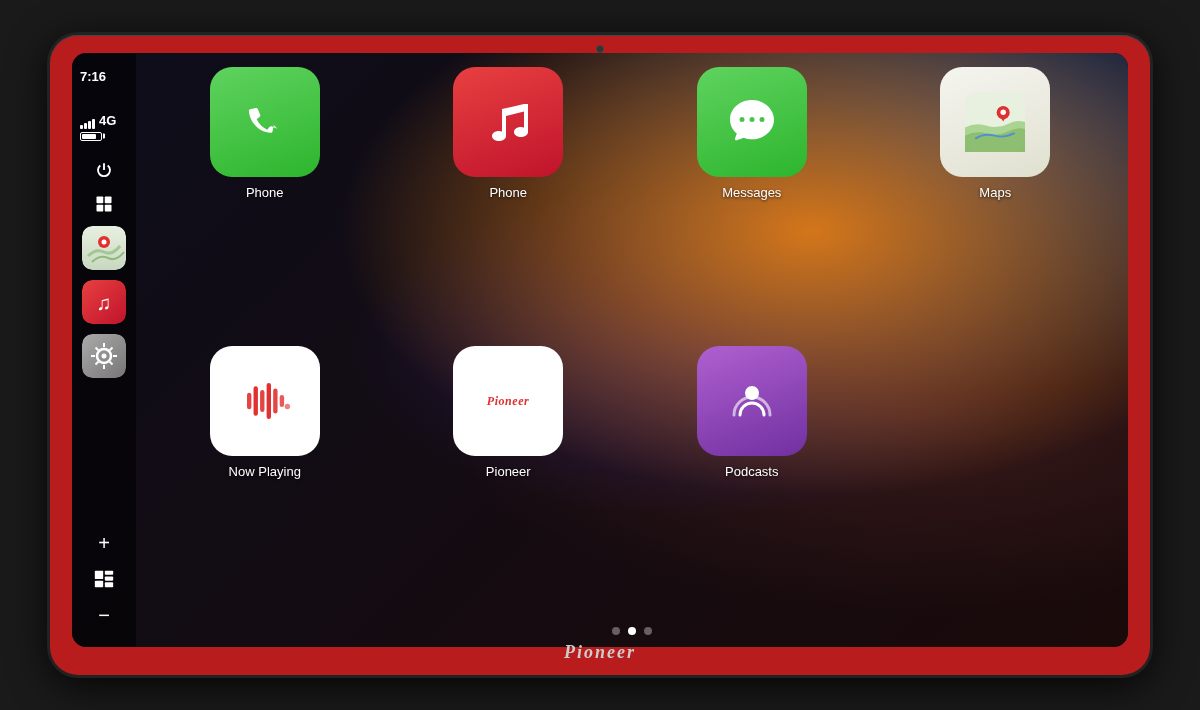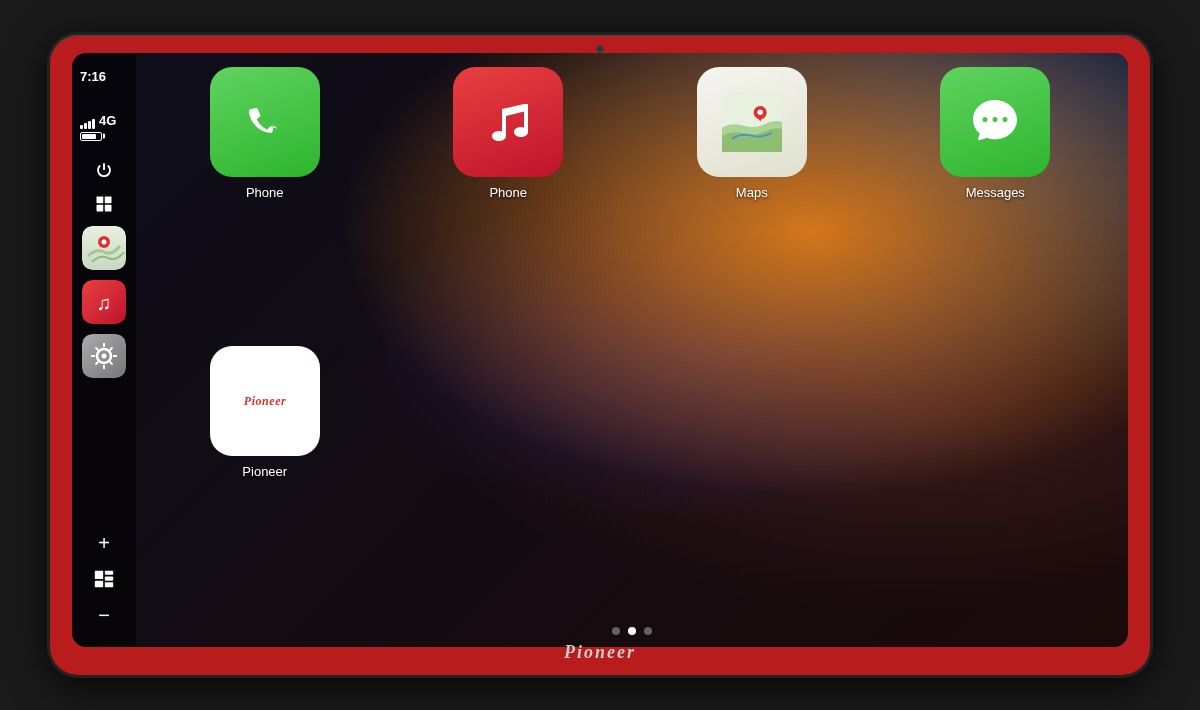--- a/index.html
+++ b/index.html
@@ -412,54 +412,81 @@
           <div class="app-item">
             <div class="app-icon icon-music">
               <svg viewBox="0 0 60 60" fill="white">
                 <path d="M46 12L24 17v22.5c-1-.3-2.1-.5-3-.5-4.1 0-7 2.2-7 5s2.9 5 7 5 7-2.2 7-5V24l18-4.5V35.5c-1-.3-2.1-.5-3-.5-4.1 0-7 2.2-7 5s2.9 5 7 5 7-2.2 7-5V12z"></path>
               </svg>
             </div>
             <span class="app-label">Phone</span>
           </div>
 
           <div class="app-item">
+            <div class="app-icon icon-messages">
+              <svg viewBox="0 0 60 60" fill="white">
+                <path d="M30 8C17.9 8 8 16.7 8 27.5c0 5.5 2.6 10.5 6.8 14.1L13 46.5c-.4 1.1.7 2.2 1.8 1.8l7-2.5c2.6 1 5.4 1.5 8.2 1.5 12.1 0 22-8.7 22-19.5S42.1 8 30 8zm-10 22a2.5 2.5 0 1 1 0-5 2.5 2.5 0 0 1 0 5zm10 0a2.5 2.5 0 1 1 0-5 2.5 2.5 0 0 1 0 5zm10 0a2.5 2.5 0 1 1 0-5 2.5 2.5 0 0 1 0 5z"></path>
+              </svg>
+            </div>
+            <span class="app-label">Messages</span>
+          </div>
+
+          <div class="app-item">
             <div class="app-icon icon-maps">
               <svg viewBox="0 0 110 110" width="110" height="110">
                 <rect width="110" height="110" rx="22" fill="#e8f0e0"></rect>
                 <path d="M0 65 Q20 55 40 62 Q60 68 80 58 Q95 50 110 55 L110 110 L0 110 Z" fill="#90c870" opacity="0.7"></path>
                 <path d="M0 80 Q20 70 40 76 Q60 82 80 72 Q95 64 110 68 L110 110 L0 110 Z" fill="#70a850" opacity="0.5"></path>
                 <path d="M20 85 Q35 75 55 80 Q70 85 90 76" stroke="#5090d0" stroke-width="3.5" fill="none" stroke-linecap="round"></path>
                 <circle cx="70" cy="38" r="12" fill="#e03030"></circle>
                 <path d="M70 26 C60 26 58 36 62 41 L70 54 L78 41 C82 36 80 26 70 26Z" fill="#e03030"></path>
                 <circle cx="70" cy="37" r="5" fill="white"></circle>
               </svg>
             </div>
             <span class="app-label">Maps</span>
           </div>
 
           <div class="app-item">
-            <div class="app-icon icon-messages">
-              <svg viewBox="0 0 60 60" fill="white">
-                <path d="M30 8C17.9 8 8 16.7 8 27.5c0 5.5 2.6 10.5 6.8 14.1L13 46.5c-.4 1.1.7 2.2 1.8 1.8l7-2.5c2.6 1 5.4 1.5 8.2 1.5 12.1 0 22-8.7 22-19.5S42.1 8 30 8zm-10 22a2.5 2.5 0 1 1 0-5 2.5 2.5 0 0 1 0 5zm10 0a2.5 2.5 0 1 1 0-5 2.5 2.5 0 0 1 0 5zm10 0a2.5 2.5 0 1 1 0-5 2.5 2.5 0 0 1 0 5z"></path>
-              </svg>
-            </div>
-            <span class="app-label">Messages</span>
-          </div>
-
+            <div class="app-icon icon-nowplaying">
+              <svg viewBox="0 0 110 110" width="110" height="110">
+                <rect width="110" height="110" rx="22" fill="#fff"></rect>
+
+                <rect x="22" y="40" width="8" height="30" rx="4" fill="#e03030" opacity="0.9"></rect>
+                <rect x="34" y="28" width="8" height="54" rx="4" fill="#e03030"></rect>
+                <rect x="46" y="35" width="8" height="40" rx="4" fill="#e03030" opacity="0.9"></rect>
+                <rect x="58" y="22" width="8" height="66" rx="4" fill="#e03030"></rect>
+                <rect x="70" y="32" width="8" height="46" rx="4" fill="#e03030" opacity="0.9"></rect>
+                <rect x="82" y="44" width="8" height="22" rx="4" fill="#e03030" opacity="0.8"></rect>
+
+                <circle cx="96" cy="65" r="5" fill="#e03030" opacity="0.6"></circle>
+              </svg>
+            </div>
+            <span class="app-label">Now Playing</span>
+          </div>
 
           <div class="app-item">
             <div class="app-icon icon-pioneer">
               <svg viewBox="0 0 110 110" width="110" height="110">
                 <rect width="110" height="110" rx="22" fill="#fff"></rect>
                 <text x="55" y="62" text-anchor="middle" fill="#e03030" font-size="22" font-style="italic" font-weight="700" font-family="Georgia, serif" letter-spacing="1">Pioneer</text>
               </svg>
             </div>
             <span class="app-label">Pioneer</span>
           </div>
 
+          <div class="app-item">
+            <div class="app-icon icon-podcasts">
+              <svg viewBox="0 0 60 60" fill="white">
+                <circle cx="30" cy="22" r="7"></circle>
+                <path d="M18 44c0-6.6 5.4-12 12-12s12 5.4 12 12" stroke="white" stroke-width="3" fill="none" stroke-linecap="round"></path>
+                <path d="M12 44c0-9.9 8.1-18 18-18s18 8.1 18 18" stroke="white" stroke-width="3" fill="none" stroke-linecap="round" opacity="0.6"></path>
+              </svg>
+            </div>
+            <span class="app-label">Podcasts</span>
+          </div>
 
 
         </div>
 
         <div class="pagination-dots">
           <div class="dot"></div>
           <div class="dot active"></div>
           <div class="dot"></div>
         </div>
       </div>

